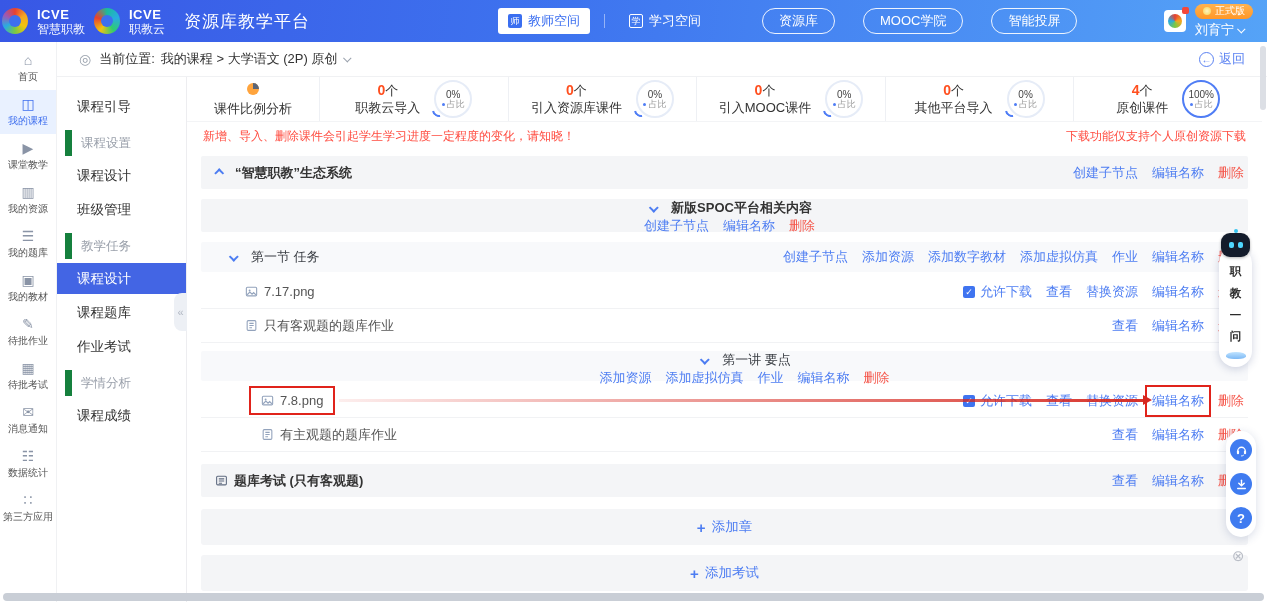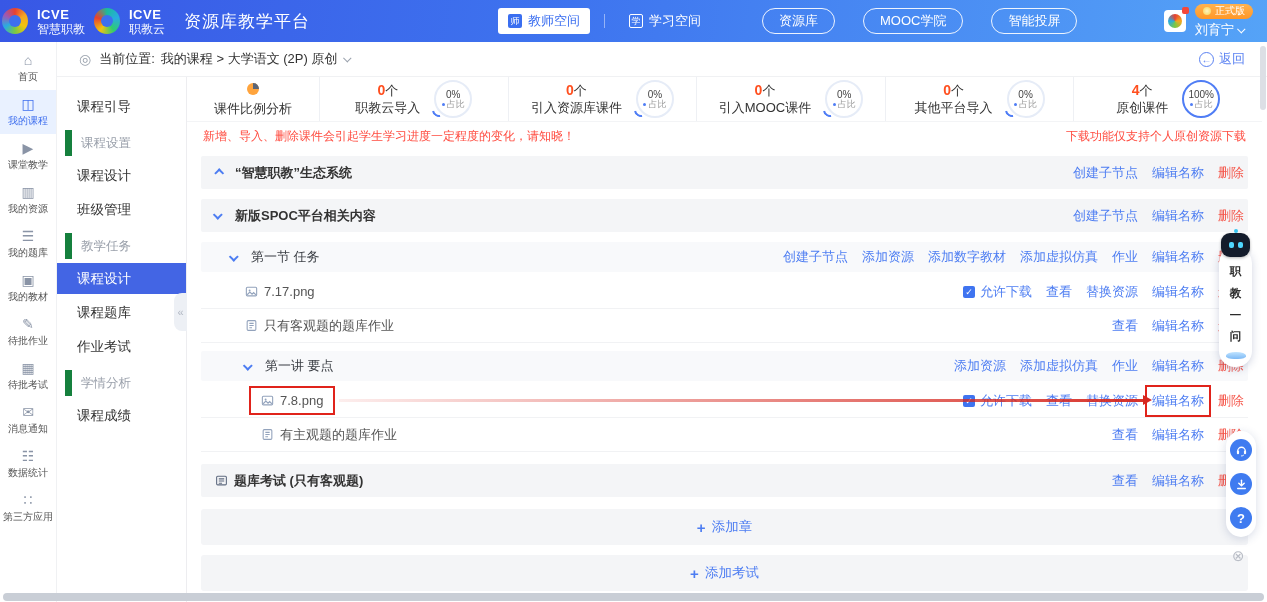--- a/index.html
+++ b/index.html
@@ -341,21 +341,21 @@
             </span>
             <span class="t-label">“智慧职教”生态系统</span>
           </span>
           <span class="t-spacer"></span>
           <span class="t-actions">
             <span class="t-link">创建子节点</span>
             <span class="t-link">编辑名称</span>
             <span class="t-link danger">删除</span>
           </span>
         </div>
-        <div class="t-row row-chapter" style="padding-left: 14px;">
+        <div class="t-row row-chapter" style="padding-left: 14px; flex-direction: column;">
           <span class="labelwrap">
             <span class="t-caret">
               <span class="chev down"></span>
             </span>
             <span class="t-label">新版SPOC平台相关内容</span>
           </span>
           <span class="t-spacer"></span>
           <span class="t-actions">
             <span class="t-link">创建子节点</span>
             <span class="t-link">编辑名称</span>
@@ -410,21 +410,21 @@
             </span>
             <span class="t-label">只有客观题的题库作业</span>
           </span>
           <span class="t-spacer"></span>
           <span class="t-actions">
             <span class="t-link">查看</span>
             <span class="t-link">编辑名称</span>
             <span class="t-link danger">删除</span>
           </span>
         </div>
-        <div class="t-row row-section" style="padding-left: 44px;">
+        <div class="t-row row-section" style="padding-left: 44px; flex-direction: column;">
           <span class="labelwrap">
             <span class="t-caret">
               <span class="chev down"></span>
             </span>
             <span class="t-label">第一讲 要点</span>
           </span>
           <span class="t-spacer"></span>
           <span class="t-actions">
             <span class="t-link">添加资源</span>
             <span class="t-link">添加虚拟仿真</span>

